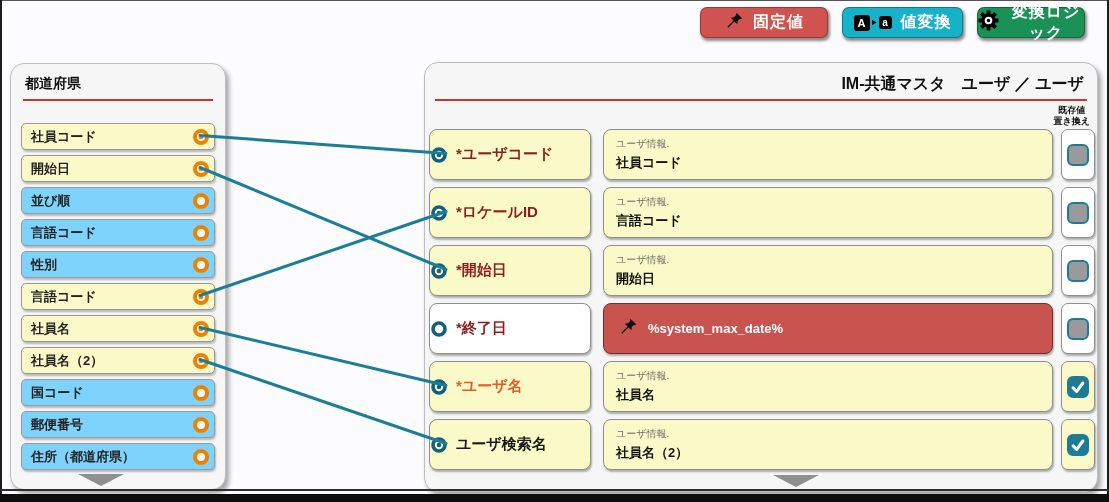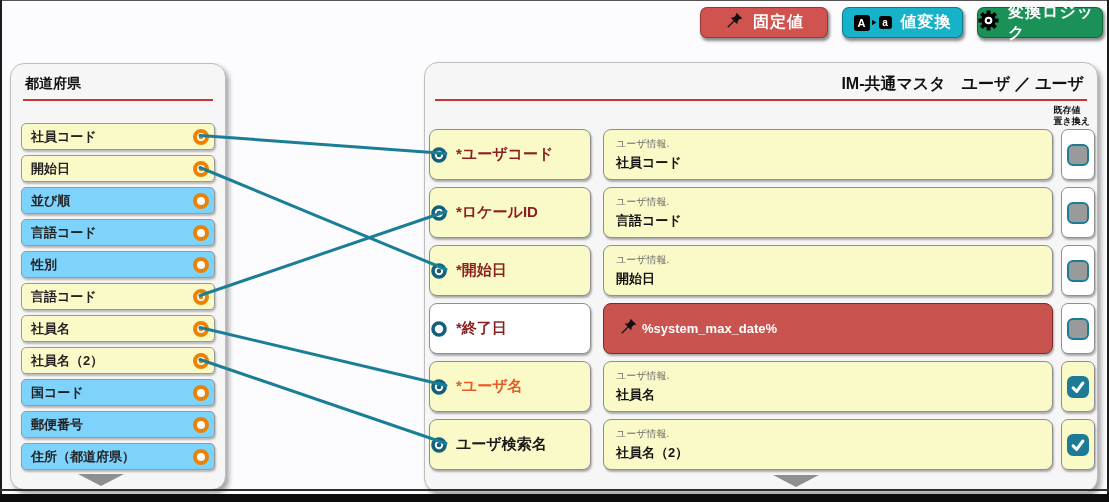--- a/index.html
+++ b/index.html
@@ -30,21 +30,21 @@
          box-shadow:3px 4px 5px rgba(0,0,0,.35);}
   #source-panel{left:10px;top:63px;width:214px;height:425px;}
   #target-panel{left:424px;top:62px;width:672px;height:428px;}
   .panel-title{position:absolute;font-weight:bold;color:#111;}
   #source-title{left:14px;top:11px;font-size:14px;}
   #target-title{right:13px;top:11px;font-size:16px;}
   .rule{position:absolute;height:2px;background:#c93434;}
   #source-rule{left:12px;right:12px;top:35px;}
   #target-rule{left:10px;right:10px;top:36px;}
   #replace-header{position:absolute;right:7px;top:42px;font-size:9px;font-weight:bold;
-                  line-height:1.25;text-align:left;color:#111;}
+                  line-height:1.25;text-align:center;color:#111;}
 
   
   .source-item{position:absolute;left:10px;width:194px;height:27px;background:#7dd3fc;
       border:1px solid #9a9a9a;border-radius:5px;box-shadow:1px 2px 2px rgba(0,0,0,.25);
       display:flex;align-items:center;justify-content:space-between;
       padding:0 4px 0 9px;box-sizing:border-box;cursor:pointer;}
   .source-item.mapped{background:#fafac8;}
   .source-item .lbl{font-size:13px;font-weight:bold;color:#222;white-space:nowrap;}
   .source-item .ring{stroke:#ee8100;}
   .source-item .dot{fill:#ee8100;}
@@ -56,21 +56,21 @@
         box-shadow:1px 2px 2px rgba(0,0,0,.3);}
   .field-cell{left:0;top:0;width:162px;height:51px;background:#fafac8;display:flex;
               align-items:center;gap:8px;cursor:pointer;}
   .field-cell.unmapped{background:#fff;}
   .field-cell .ring{stroke:#14607c;}
   .field-cell .dot{fill:#14607c;}
   .field-label{font-size:15px;font-weight:bold;white-space:nowrap;}
   .value-cell{left:174px;top:0;width:450px;height:51px;background:#fafac8;padding:7px 12px;cursor:pointer;}
   .value-prefix{font-size:10px;color:#6b6b6b;}
   .value-field{font-size:13px;font-weight:bold;color:#111;margin-top:3px;}
-  .value-cell.fixed{background:#c9544f;display:flex;align-items:center;gap:4px;
+  .value-cell.fixed{background:#c9544f;display:flex;align-items:center;gap:10px;
                     padding:0 0 0 14px;border-color:#7c2a28;}
   .fixed-text{color:#fff;font-weight:bold;font-size:13px;}
   .check-cell{left:632px;top:0;width:34px;height:51px;background:#fff;border-radius:7px;
               display:flex;align-items:center;justify-content:center;cursor:pointer;}
   .check-cell.checked{background:#fafac8;}
   .checkbox{width:22px;height:22px;border-radius:6px;background:#9a9a9a;border:2px solid #1d7b95;
             box-sizing:border-box;display:flex;align-items:center;justify-content:center;}
   .checkbox.checked{background:#1d7b95;}
   .checkbox svg{display:none;}
   .checkbox.checked svg{display:block;}
@@ -103,21 +103,21 @@
       <div class="btn" style="left: 842px; width: 121px; background: rgb(22, 178, 202);">
 
     <span class="btn-icon ab-wrap">
       <span class="ab big">A</span>
           <span class="ab-tri"></span>
           <span class="ab small">a</span>
     </span>
 
     <span class="btn-label">値変換</span>
   </div>
-      <div class="btn" style="left: 977px; width: 126px; background: rgb(26, 145, 86);">
+      <div class="btn" style="left: 977px; width: 108px; background: rgb(26, 145, 86); text-align: center;">
 
     <span class="btn-icon">
       <svg width="21" height="21" viewBox="-11 -11 22 22">
         <g fill="#000">
           <rect x="-2" y="-10.5" width="4" height="21"></rect>
           <rect x="-2" y="-10.5" width="4" height="21" transform="rotate(45)"></rect>
           <rect x="-2" y="-10.5" width="4" height="21" transform="rotate(90)"></rect>
           <rect x="-2" y="-10.5" width="4" height="21" transform="rotate(135)"></rect>
           <circle r="7.5"></circle>
         </g>

